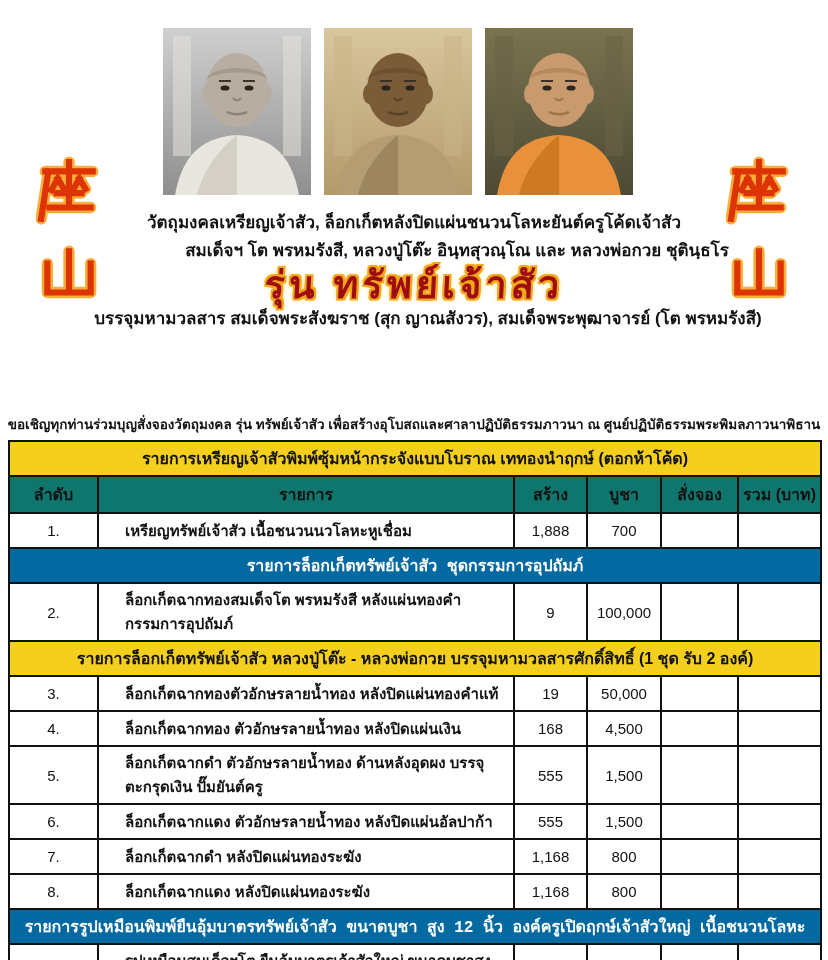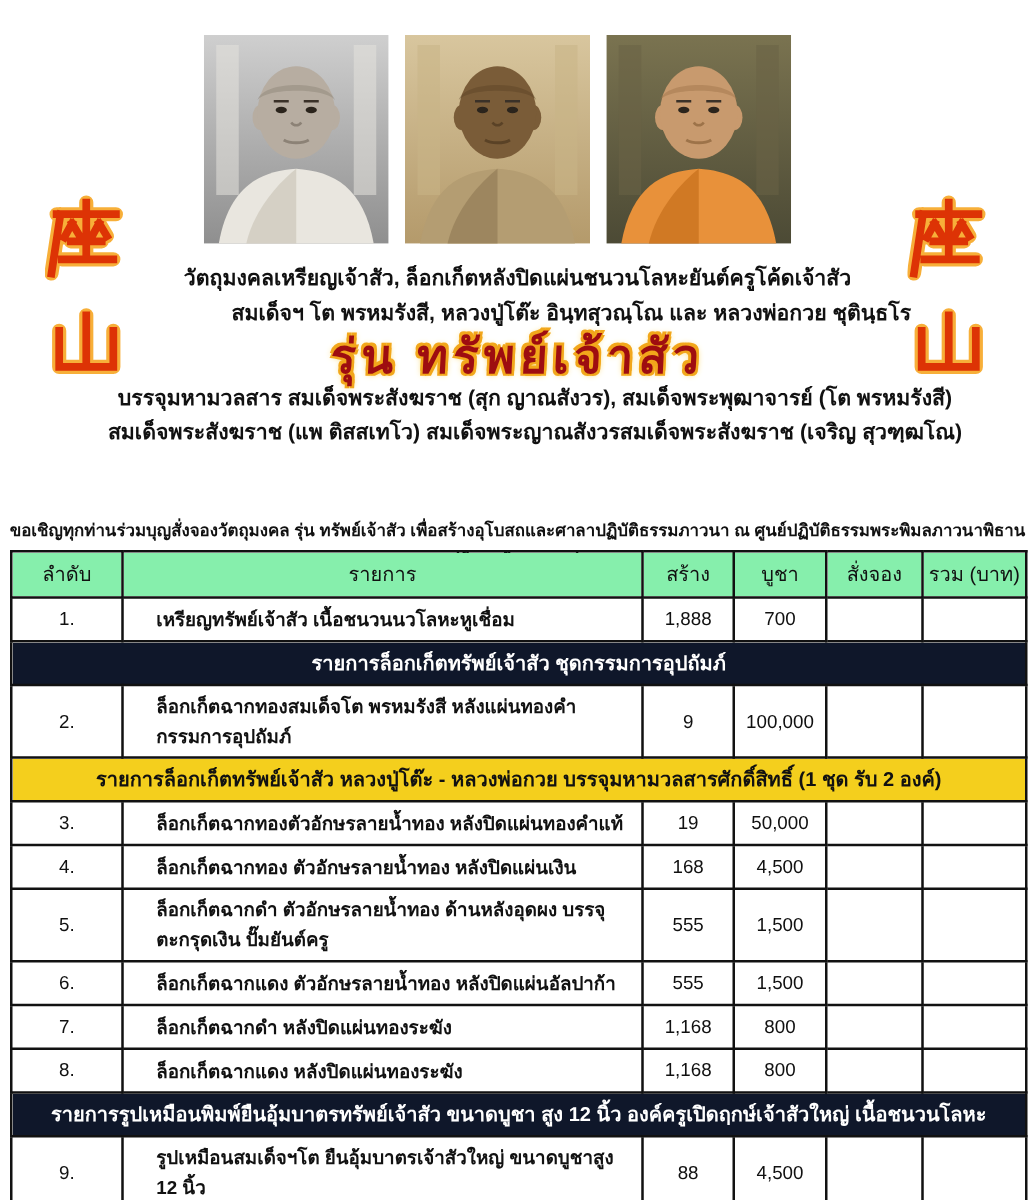--- a/index.html
+++ b/index.html
@@ -28,22 +28,22 @@
   .desc div{font-size:17px;font-weight:bold;line-height:27px;padding-left:28px;}
   .invite{top:413px;font-size:13.5px;}
   
   table.order{
     position:absolute;left:8px;top:440px;width:812px;
     border-collapse:collapse;table-layout:fixed;
   }
   table.order td,table.order th{border:2px solid #111;overflow:hidden;}
   tr.band td{font-weight:bold;text-align:center;font-size:16px;padding:4px 4px;}
   tr.band-yellow td{background:#f4cf1d;color:#111;}
-  tr.band-red td{background:#0f172a;color:#fff;}
-  tr.cols th{font-weight:normal;font-size:16px;padding:5px 2px;background:#86efac;text-align:center;}
+  tr.band-red td{background:#0369a1;color:#fff;font-family:Liberation Mono, monospace;}
+  tr.cols th{font-weight:bold;font-size:16px;padding:5px 2px;background:#0f766e;text-align:center;}
   tr.item td{font-size:15px;padding:4px 6px;height:25px;background:#fff;}
   tr.item td.num,tr.item td.ctr{text-align:center;padding:4px 2px;}
   tr.item td.name{text-align:left;padding-left:26px;font-weight:bold;}
 </style>
 </head>
 <body>
 
 <div class="page">
 
   <div class="portraits" id="portraits">
@@ -141,35 +141,37 @@
     <path d="M32 8V48 M11 20V48 M53 20V48 M11 48H53" stroke="#dd3305" stroke-width="6" fill="none" stroke-linecap="square"></path>
   </svg></div>
     </div>
 
   <div class="hline title1">วัตถุมงคลเหรียญเจ้าสัว, ล็อกเก็ตหลังปิดแผ่นชนวนโลหะยันต์ครูโค้ดเจ้าสัว</div>
   <div class="hline title2">สมเด็จฯ โต พรหมรังสี, หลวงปู่โต๊ะ อินฺทสุวณฺโณ และ หลวงพ่อกวย ชุตินฺธโร</div>
   <div class="hline series">รุ่น ทรัพย์เจ้าสัว</div>
 
   <div class="desc" id="desc-lines">
       <div>บรรจุมหามวลสาร สมเด็จพระสังฆราช (สุก ญาณสังวร), สมเด็จพระพุฒาจารย์ (โต พรหมรังสี)</div>
-      <div>สมเด็จพระสังฆราช (แพ ติสสเทโว) สมเด็จพระญาณสังวรสมเด็จพระสังฆราช (เจริญ สุวฑฺฒโณ)</div>
     </div>
 
   <div class="hline invite">ขอเชิญทุกท่านร่วมบุญสั่งจองวัตถุมงคล รุ่น ทรัพย์เจ้าสัว เพื่อสร้างอุโบสถและศาลาปฏิบัติธรรมภาวนา ณ ศูนย์ปฏิบัติธรรมพระพิมลภาวนาพิธาน (วัดระฆัง สาขา๒)</div>
 
   <table class="order">
     <colgroup>
       <col style="width:89px">
         <col style="width:416px">
         <col style="width:73px">
       <col style="width:74px">
         <col style="width:77px">
         <col style="width:83px">
     </colgroup>
     <tbody id="table-body">
+        <tr class="band band-yellow">
+          <td colspan="6">รายการเหรียญเจ้าสัวพิมพ์ซุ้มหน้ากระจังแบบโบราณ เททองนำฤกษ์ (ตอกห้าโค้ด)</td>
+        </tr>
         <tr class="cols">
           <th>ลำดับ</th>
           <th>รายการ</th>
           <th>สร้าง</th>
           <th>บูชา</th>
           <th>สั่งจอง</th>
           <th>รวม (บาท)</th>
         </tr>
         <tr class="item">
           <td class="num">1.</td>

